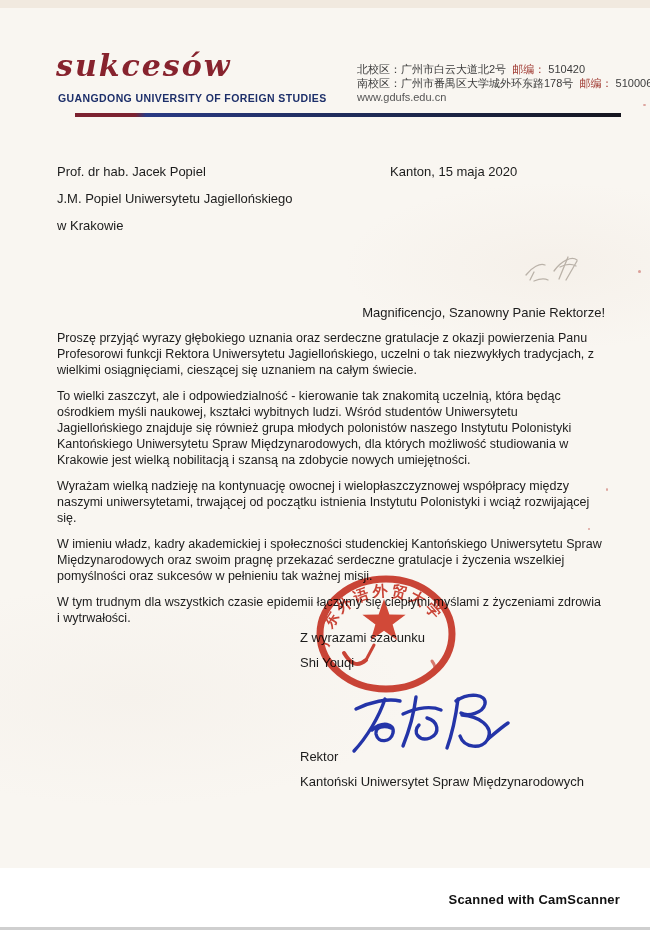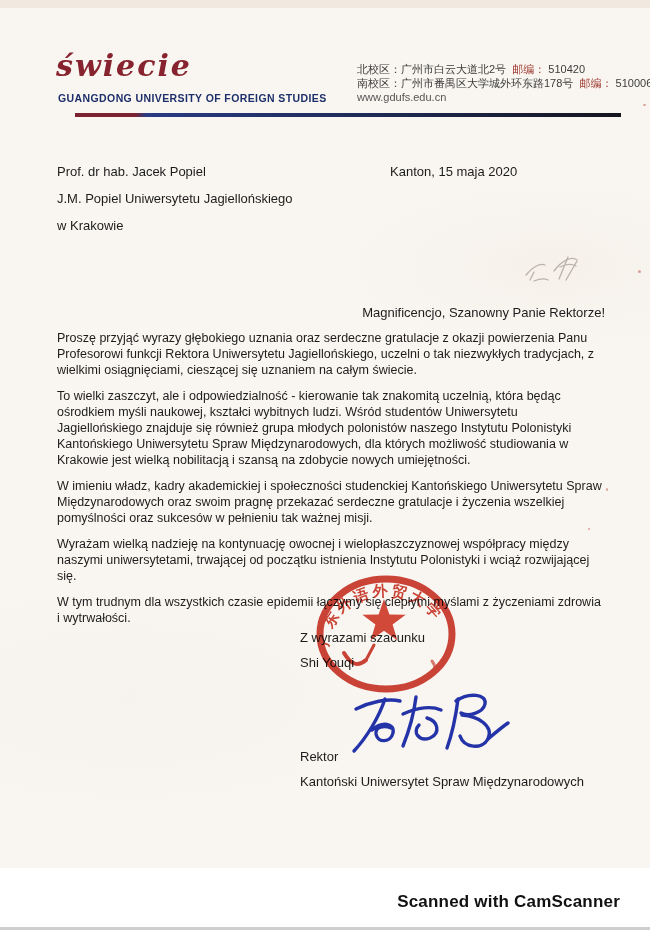--- a/index.html
+++ b/index.html
@@ -79,31 +79,31 @@
   .speck.s3 { left: 588px; top: 520px; width: 2px; height: 2px; }
   .speck.s4 { left: 643px; top: 96px;  width: 3px; height: 2px; }
   
   .footer {
     position: absolute; left: 0; top: 868px;
     width: 650px; height: 62px; background: #ffffff;
     border-bottom: 3px solid #cfcfcf;
   }
   .camscanner {
     position: absolute; right: 30px; top: 24px;
-    font-size: 17px; font-weight: bold; color: #111;
+    font-size: 13px; font-weight: bold; color: #111;
     letter-spacing: 0.2px;
   }
 </style>
 </head>
 <body>
 
 <div class="page">
   <div class="paper">
 
-    <div class="logo-cn">świecie</div>
+    <div class="logo-cn">sukcesów</div>
     <div class="logo-en">GUANGDONG UNIVERSITY OF FOREIGN STUDIES</div>
 
     <div class="contact">
       <div>
         <span>北校区：广州市白云大道北2号</span>&nbsp;
         <span class="zip-label">邮编：</span>
         <span>510420</span>
       </div>
       <div>
         <span>南校区：广州市番禺区大学城外环东路178号</span>&nbsp;
@@ -132,22 +132,22 @@
         <path d="M57,14 l-11,19"></path>
         <path d="M40,20 c6,-3 12,-3 16,-1"></path>
       </g>
     </svg>
 
     <div class="salutation">Magnificencjo, Szanowny Panie Rektorze!</div>
 
     <div class="body-text">
       <p>Proszę przyjąć wyrazy głębokiego uznania oraz serdeczne gratulacje z okazji powierzenia Panu Profesorowi funkcji Rektora Uniwersytetu Jagiellońskiego, uczelni o tak niezwykłych tradycjach, z wielkimi osiągnięciami, cieszącej się uznaniem na całym świecie.</p>
       <p>To wielki zaszczyt, ale i odpowiedzialność - kierowanie tak znakomitą uczelnią, która będąc ośrodkiem myśli naukowej, kształci wybitnych ludzi. Wśród studentów Uniwersytetu Jagiellońskiego znajduje się również grupa młodych polonistów naszego Instytutu Polonistyki Kantońskiego Uniwersytetu Spraw Międzynarodowych, dla których możliwość studiowania w Krakowie jest wielką nobilitacją i szansą na zdobycie nowych umiejętności.</p>
+      <p>Wyrażam wielką nadzieję na kontynuację owocnej i wielopłaszczyznowej współpracy między naszymi uniwersytetami, trwającej od początku istnienia Instytutu Polonistyki i wciąż rozwijającej się.</p>
       <p>W imieniu władz, kadry akademickiej i społeczności studenckiej Kantońskiego Uniwersytetu Spraw Międzynarodowych oraz swoim pragnę przekazać serdeczne gratulacje i życzenia wszelkiej pomyślności oraz sukcesów w pełnieniu tak ważnej misji.</p>
-      <p>Wyrażam wielką nadzieję na kontynuację owocnej i wielopłaszczyznowej współpracy między naszymi uniwersytetami, trwającej od początku istnienia Instytutu Polonistyki i wciąż rozwijającej się.</p>
       <p>W tym trudnym dla wszystkich czasie epidemii łączymy się ciepłymi myślami z życzeniami zdrowia i wytrwałości.</p>
     </div>
 
     <div class="closing">
       <div>Z wyrazami szacunku</div>
       <div>Shi Youqi</div>
     </div>
 
     <svg class="stamp" viewBox="0 0 144 124">
       <g stroke="#c62516" fill="none">

